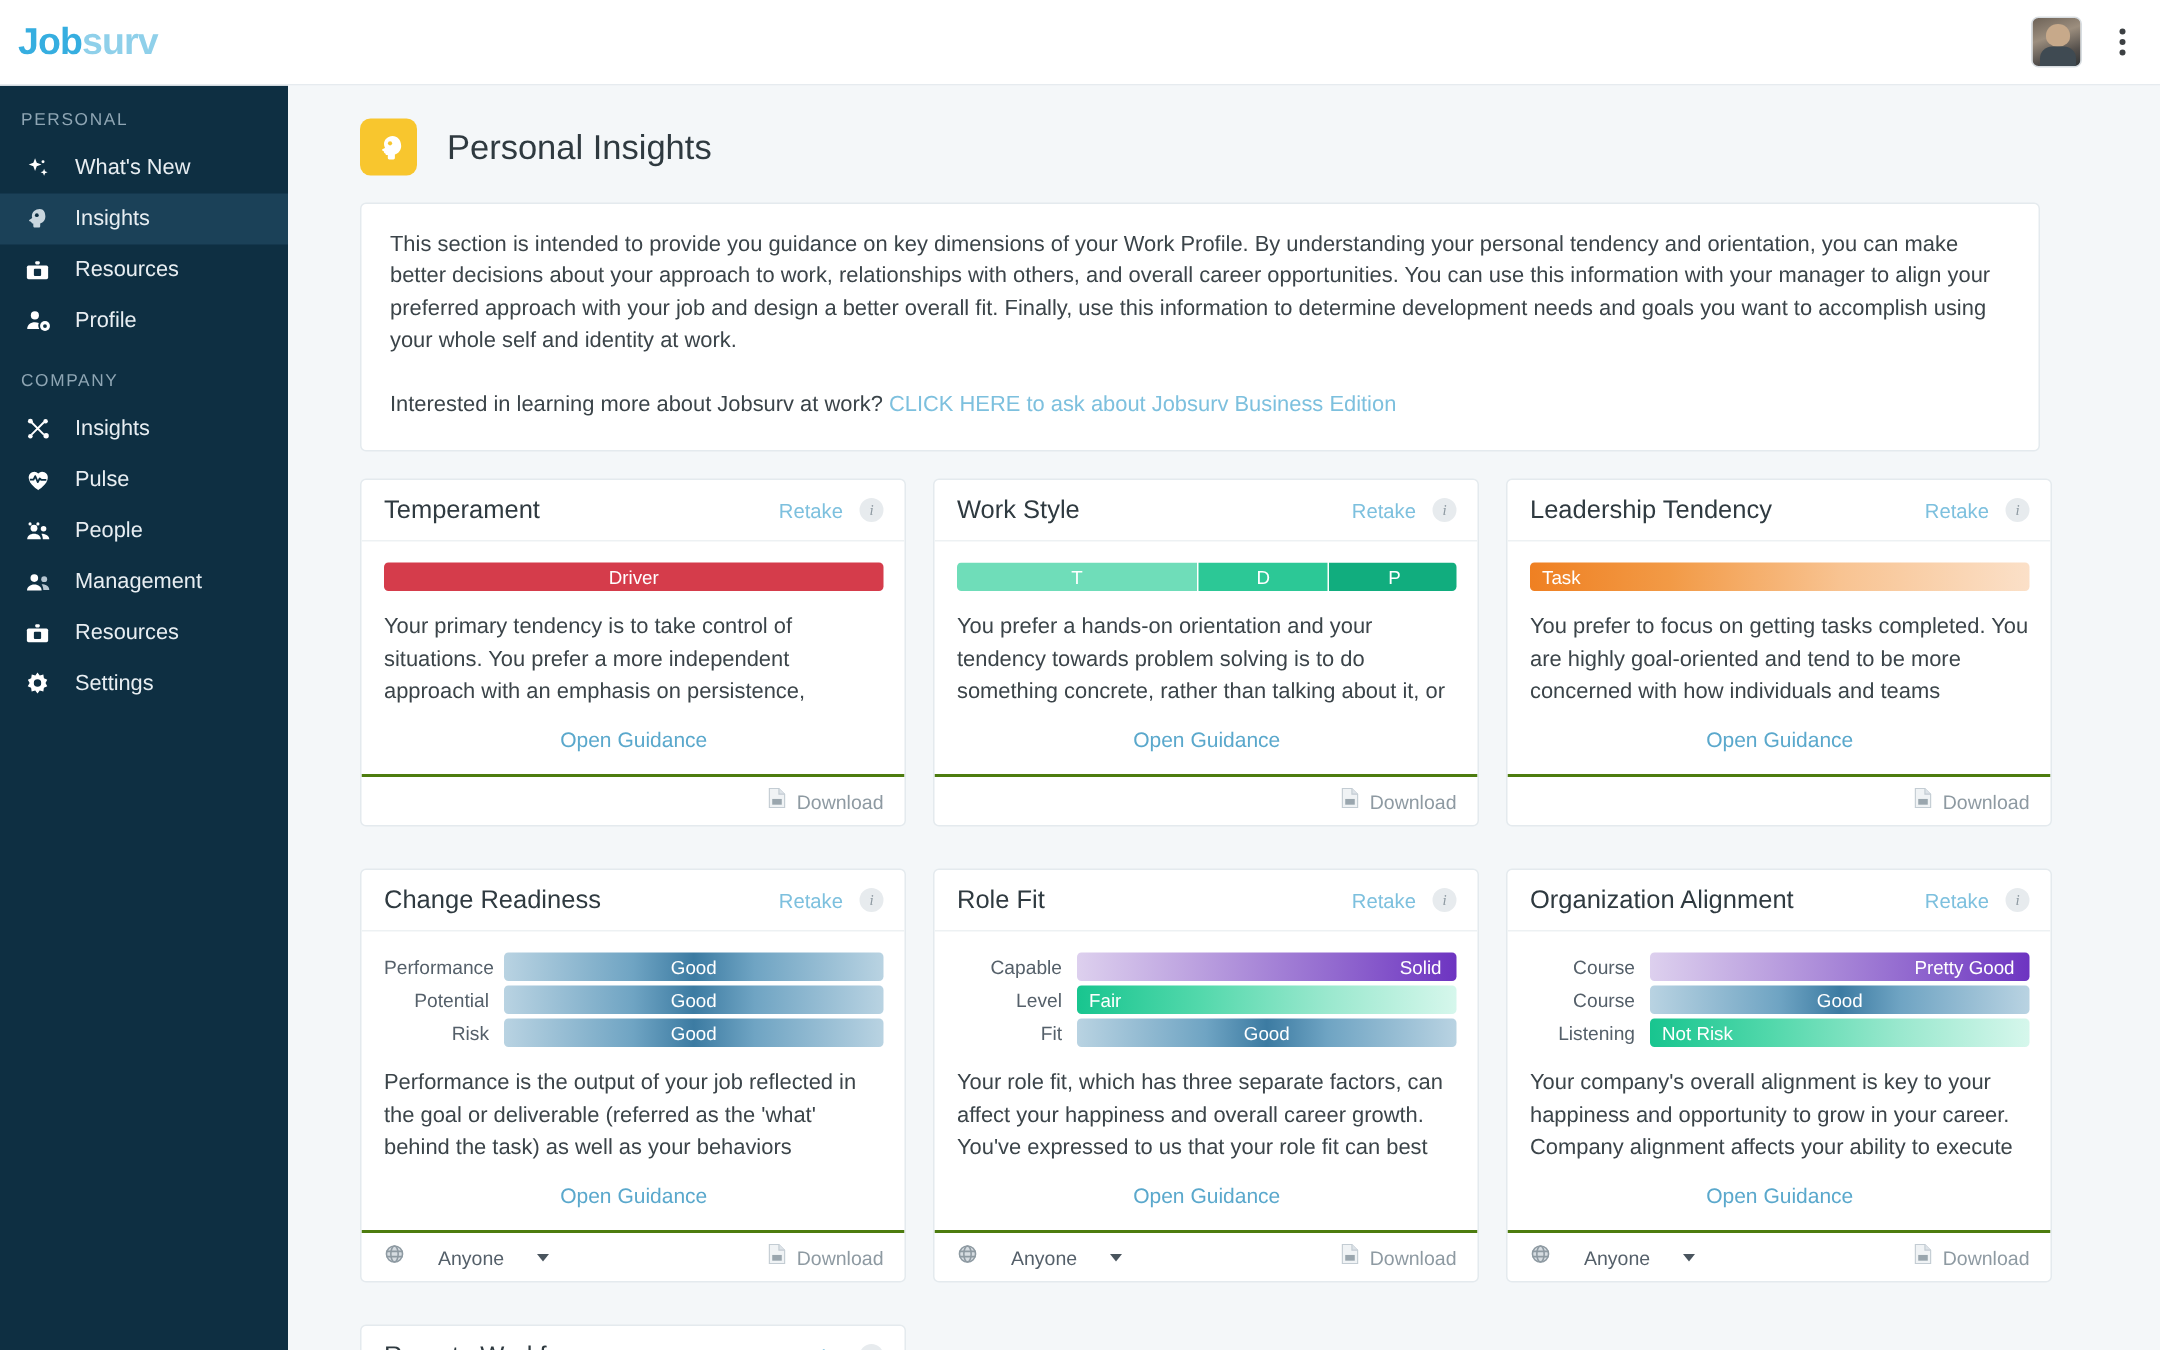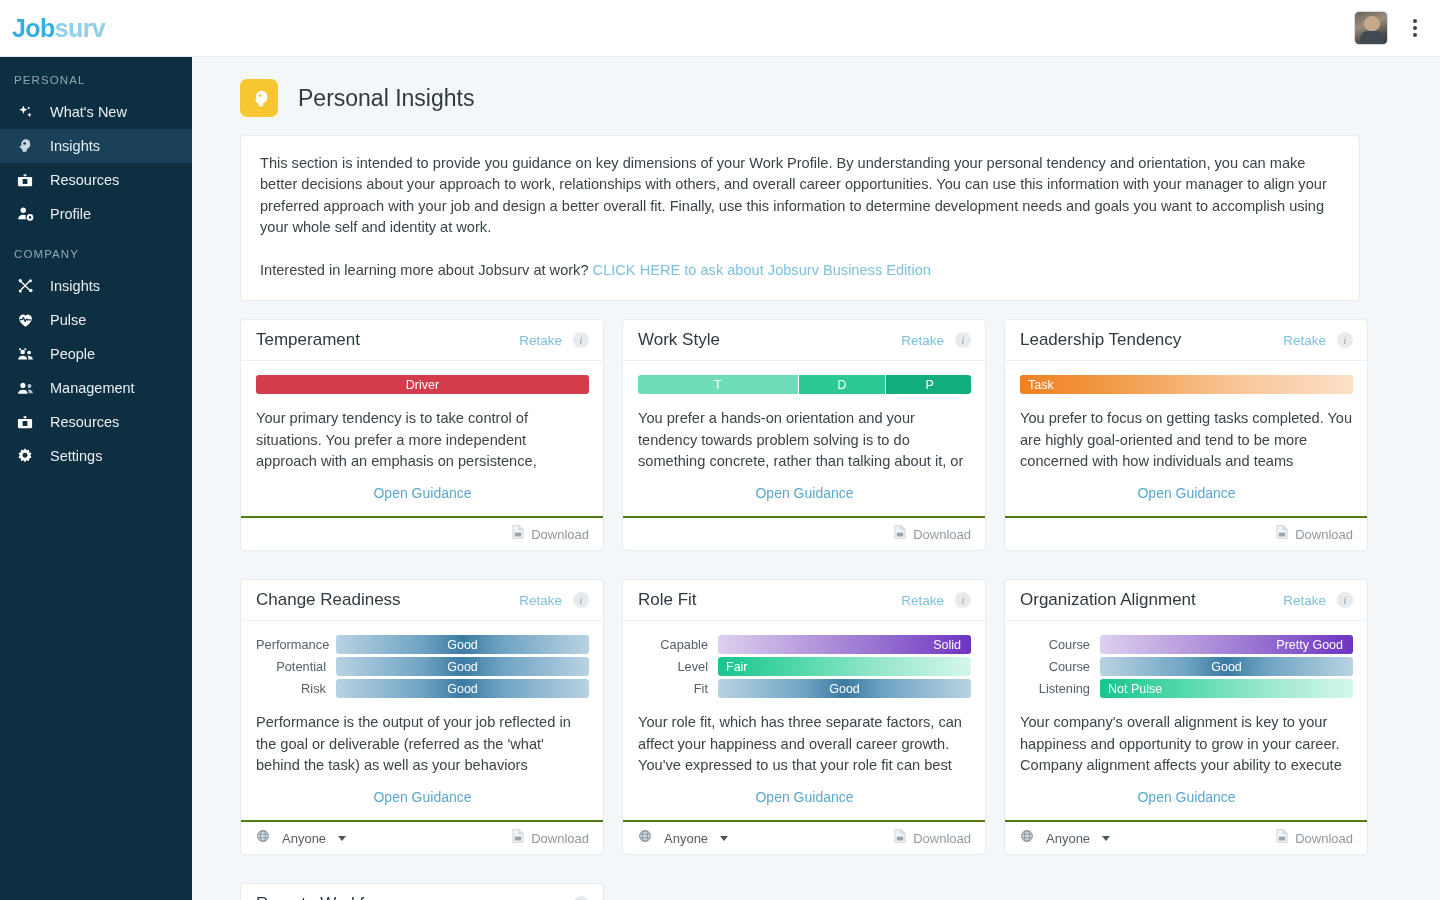--- a/index.html
+++ b/index.html
@@ -159,21 +159,21 @@
     color: #3b4449; max-height: 64px; overflow: hidden;
   }
   .guidance {
     text-align: center; font-size: 14px; color: #5aa8cc;
     padding: 13px 0 15px; cursor: pointer;
   }
   .card-foot {
     height: 34px; border-top: 2px solid #4d7c0f;
     display: flex; align-items: center; padding: 0 14px 0 15px;
   }
-  .foot-left { display: flex; align-items: center; gap: 12px; cursor: pointer; }
+  .foot-left { display: flex; align-items: center; gap: 22px; cursor: pointer; }
   .foot-txt { font-size: 13px; color: #55606a; }
   .caret {
     width: 0; height: 0; border-left: 4.5px solid transparent;
     border-right: 4.5px solid transparent; border-top: 5px solid #4a555e;
   }
   .dl { margin-left: auto; display: flex; align-items: center; gap: 7px; cursor: pointer; }
   .dl-txt { font-size: 13px; color: #8e9aa2; }
 </style>
 </head>
 <body>
@@ -527,21 +527,21 @@
             </div>
             <div class="bar-row">
               <div class="bar-row-label">Course</div>
               <div class="bar-row-track" style="background:linear-gradient(90deg,#b9d3e2 0%,#6fa4c3 34%,#3c7ba2 50%,#6fa4c3 66%,#b9d3e2 100%);">
                 <span class="bar-label al-c">Good</span>
               </div>
             </div>
             <div class="bar-row">
               <div class="bar-row-label">Listening</div>
               <div class="bar-row-track" style="background:linear-gradient(90deg,#18c58f 0%,#52d8ab 32%,#9ae8ce 66%,#d6f7ec 100%);">
-                <span class="bar-label al-l">Not Pulse</span>
+                <span class="bar-label al-l">Not Risk</span>
               </div>
             </div>
           </div>
           <div class="desc">Your company's overall alignment is key to your happiness and opportunity to grow in your career. Company alignment affects your ability to execute</div>
           <div class="guidance">Open Guidance</div>
         </div>
         <div class="card-foot">
           <div class="foot-left">
             <span><svg width="14" height="14" viewBox="0 0 24 24" fill="none" stroke="#8e9aa2" stroke-width="1.8">
                 <circle cx="12" cy="12" r="9.2" fill="#d6dce1" stroke="none"></circle>

